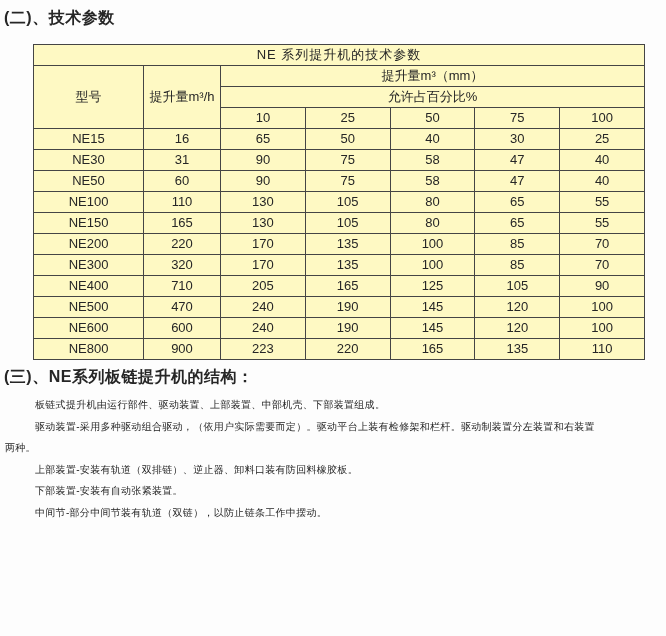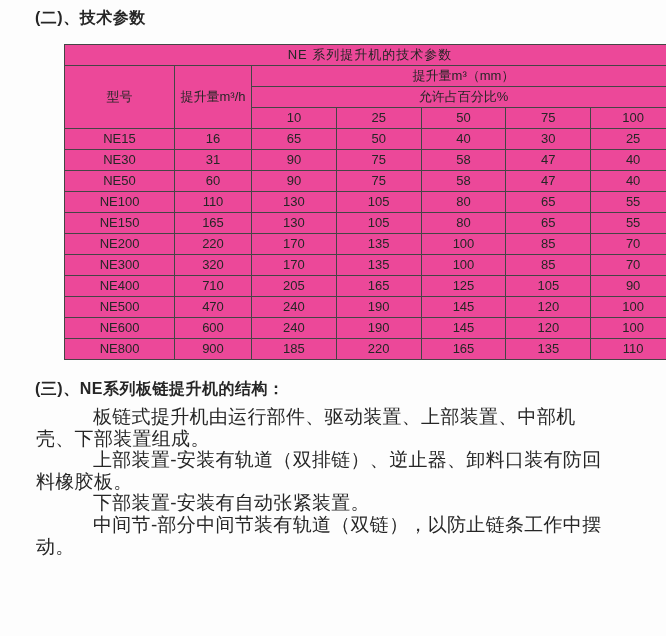--- a/index.html
+++ b/index.html
@@ -10,36 +10,35 @@
     height: 636px;
     overflow: hidden;
     font-family: "Liberation Sans", "DejaVu Sans", sans-serif;
     color: #262626;
   }
   .page {
     width: 608px;
     height: 636px;
     box-sizing: border-box;
     padding-top: 8px;
-    padding-left: 31px;
   }
   .section-heading {
     font-size: 16px;
     font-weight: bold;
     margin: 0;
     padding-left: 4px;
     line-height: 20px;
     letter-spacing: 0.5px;
   }
   table.tech-table {
     border-collapse: collapse;
     table-layout: fixed;
     width: 611px;
     margin: 16px 0 0 33px;
-    background: #ec4899;
+    background: #fef9c3;
   }
   table.tech-table td {
     border: 1px solid #454545;
     text-align: center;
     vertical-align: middle;
     font-size: 13px;
     height: 20px;
     padding: 0;
     line-height: 14px;
     white-space: nowrap;
@@ -51,26 +50,26 @@
     padding-top: 6px;
     font-size: 13.5px;
     letter-spacing: 1px;
   }
   col.c-model    { width: 110px; }
   col.c-capacity { width: 77px;  }
   col.c-pct      { width: 84.8px; }
   .body-section { margin-top: 7px; }
   .body-section p {
     margin: 0 5px;
-    font-size: 19px;
+    font-size: 10px;
     line-height: 21.6px;
     text-indent: 3em;
     letter-spacing: 0.3px;
   }
-  .h-gap { margin-top: 19px; }
+  .h-gap { margin-top: 7px; }
 </style>
 </head>
 <body>
 
 <div class="page">
 
   <h2 class="section-heading">(二)、技术参数</h2>
 
   <table class="tech-table">
     <colgroup>
@@ -188,31 +187,32 @@
         <td>600</td>
         <td>240</td>
         <td>190</td>
         <td>145</td>
         <td>120</td>
         <td>100</td>
       </tr>
       <tr>
         <td>NE800</td>
         <td>900</td>
-        <td>185</td>
+        <td>223</td>
         <td>220</td>
         <td>165</td>
         <td>135</td>
         <td>110</td>
       </tr>
     </tbody>
   </table>
 
   <h2 class="section-heading h-gap">(三)、NE系列板链提升机的结构：</h2>
   <div class="body-section">
     <p>板链式提升机由运行部件、驱动装置、上部装置、中部机壳、下部装置组成。</p>
+    <p>驱动装置-采用多种驱动组合驱动，（依用户实际需要而定）。驱动平台上装有检修架和栏杆。驱动制装置分左装置和右装置两种。</p>
     <p>上部装置-安装有轨道（双排链）、逆止器、卸料口装有防回料橡胶板。</p>
     <p>下部装置-安装有自动张紧装置。</p>
     <p>中间节-部分中间节装有轨道（双链），以防止链条工作中摆动。</p>
   </div>
 
 
 </div>
 
 </body></html>

